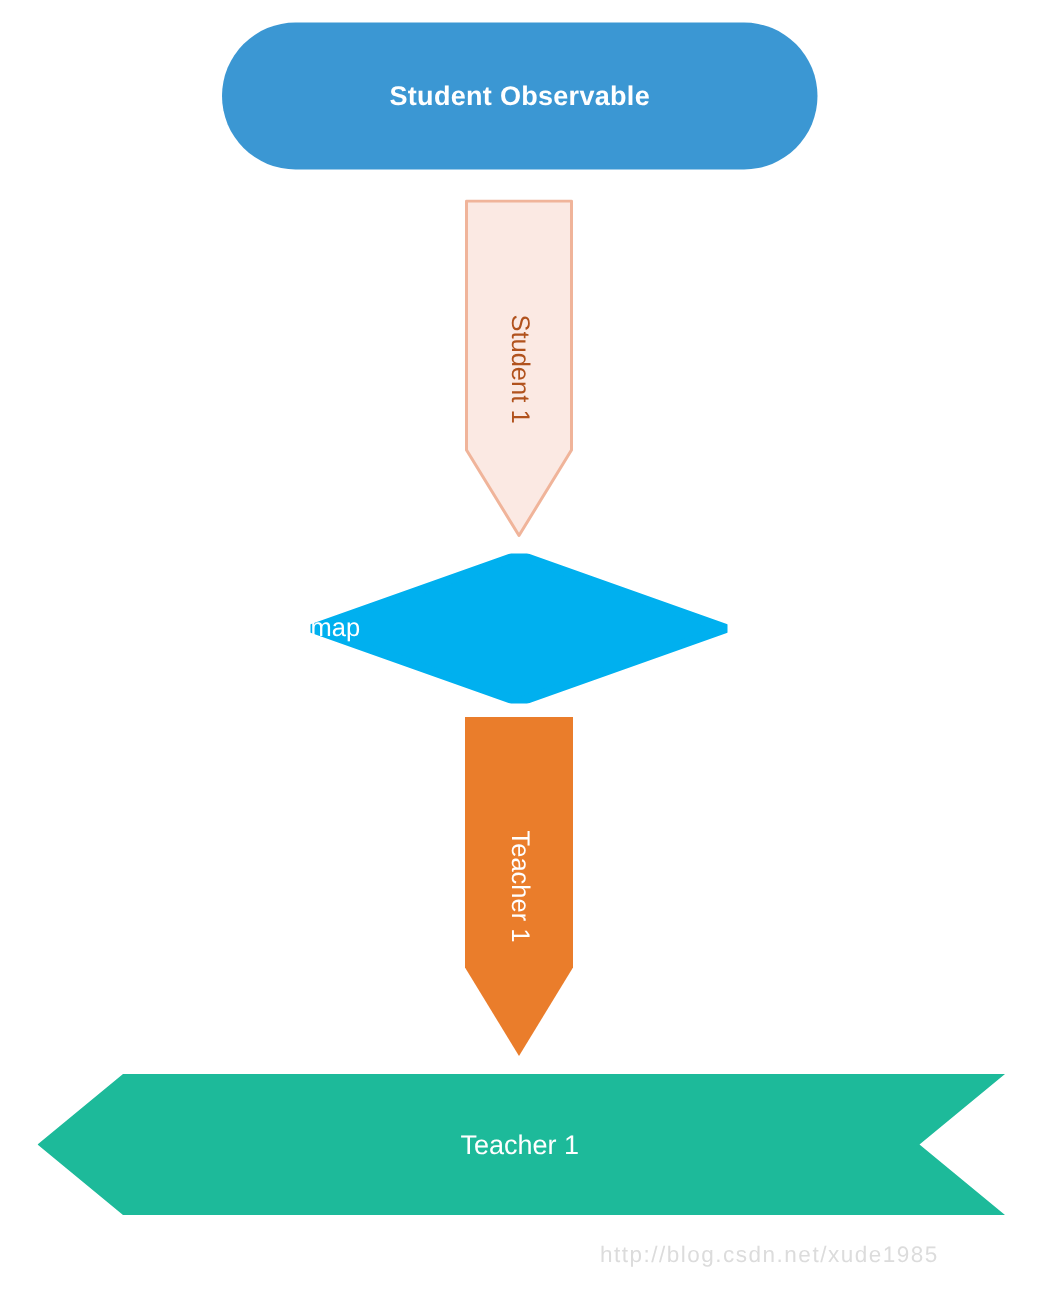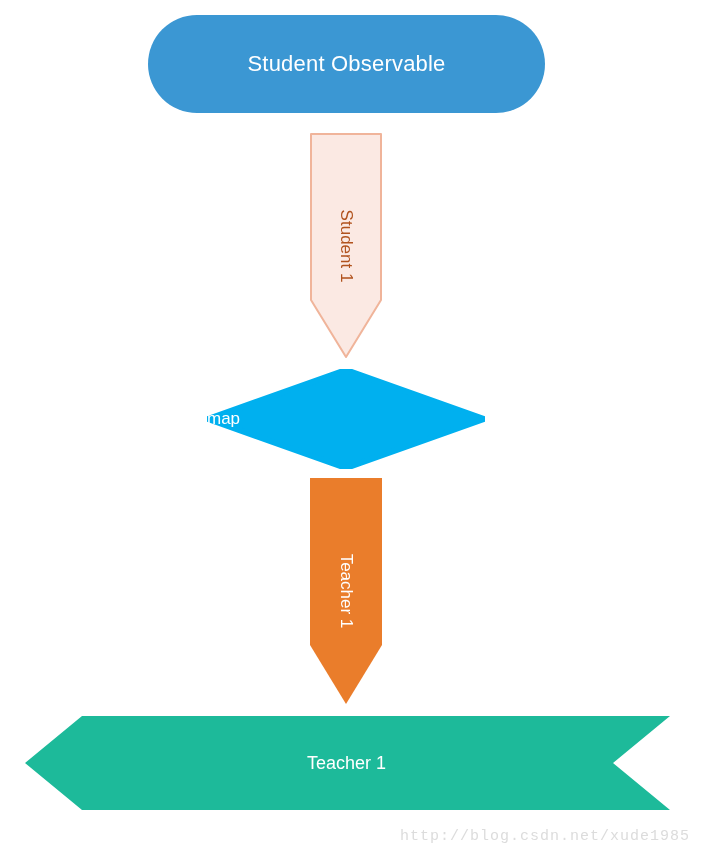--- a/index.html
+++ b/index.html
@@ -26,22 +26,22 @@
     width: 397px;
     height: 98px;
     background: #3b97d3;
     border-radius: 49px;
     display: flex;
     align-items: center;
     justify-content: center;
   }
   .observable-label {
     color: #ffffff;
-    font-size: 22px;
-    font-weight: normal;
+    font-size: 18px;
+    font-weight: bold;
     letter-spacing: 0.2px;
     white-space: nowrap;
   }
 
   
   .arrow-block {
     position: absolute;
     display: flex;
     align-items: center;
     justify-content: center;
@@ -129,21 +129,21 @@
     white-space: nowrap;
     margin-left: -2px;
   }
 
   
   .watermark {
     position: absolute;
     left: 400px;
     top: 828px;
     color: #dcdcdc;
-    font-family: Liberation Mono, monospace;
+    font-family: Liberation Sans, sans-serif;
     font-size: 15px;
     letter-spacing: 1px;
     white-space: nowrap;
   }
 </style>
 </head>
 <body>
 
 <div id="canvas">
 

